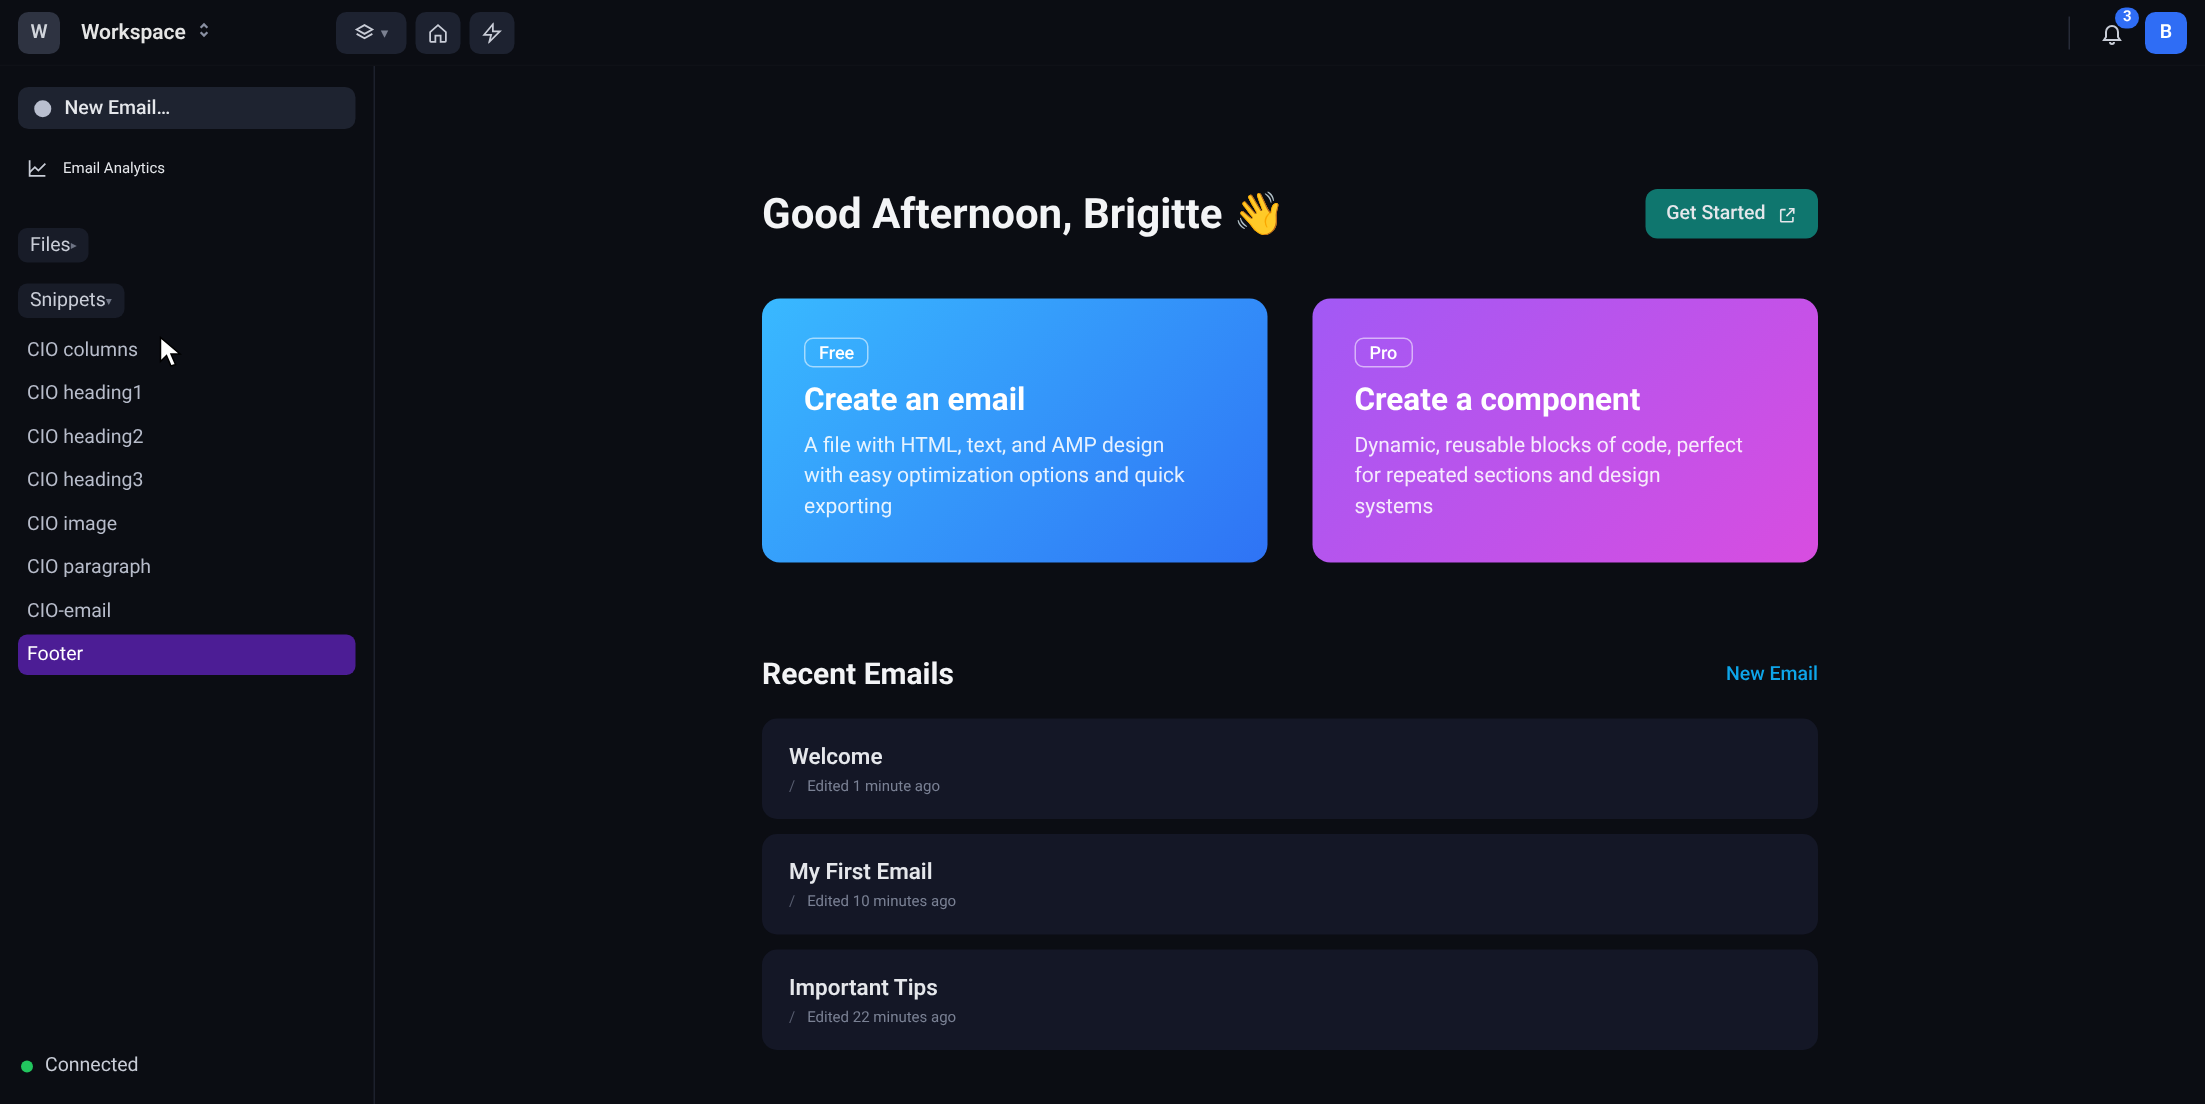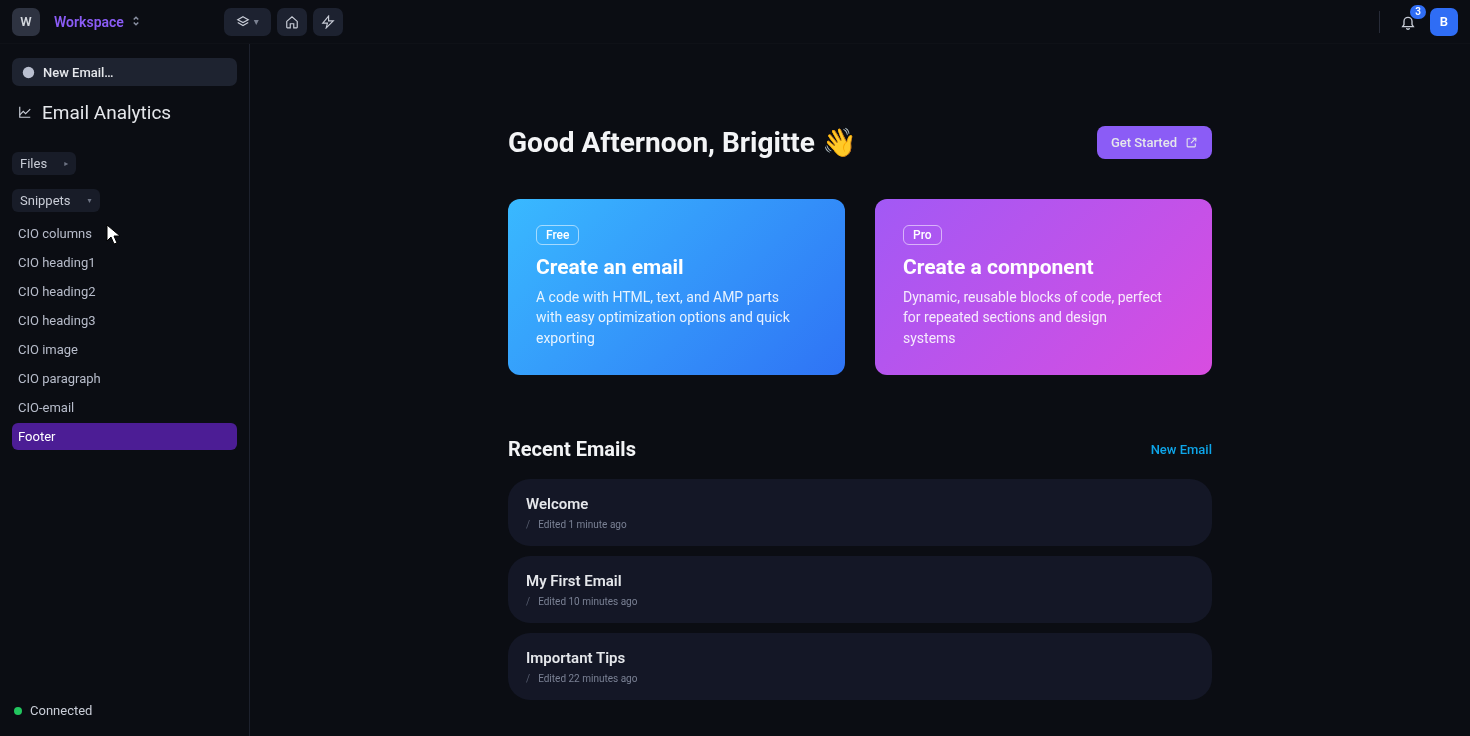--- a/index.html
+++ b/index.html
@@ -22,21 +22,21 @@
   }
   .ws-badge {
     width: 28px; height: 28px;
     background:#2e3341;
     border-radius:7px;
     display:flex;align-items:center;justify-content:center;
     font-size:13px;font-weight:600;color:#d1d5db;
   }
   .ws-name {
     display:flex;align-items:center;gap:6px;
-    color:#8b5cf6;font-weight:600;font-size:14px;
+    color:#e5e5e5;font-weight:600;font-size:14px;
     padding:4px 6px;border-radius:6px;cursor:pointer;
   }
   .chev {font-size:10px;color:#7b8191;}
   .top-spacer1{width:60px;}
   .tb-icon-group{display:flex;gap:6px;align-items:center;}
   .tb-btn{
     height:28px;min-width:28px;padding:0 8px;
     background:#1d2230;border-radius:7px;
     display:flex;align-items:center;justify-content:center;
     color:#c9cdd7;cursor:pointer;font-size:13px;
@@ -75,47 +75,47 @@
 
   
   .sb-btn{
     height:28px;border-radius:7px;background:#1e2330;
     display:flex;align-items:center;gap:8px;padding:0 10px;
     color:#e5e7eb;font-size:13px;font-weight:500;cursor:pointer;
   }
   .sb-btn svg{width:13px;height:13px;fill:#b9bfcf;}
   .sb-link{
     height:28px;display:flex;align-items:center;gap:10px;padding:0 6px;margin-top:12px;
-    color:#e5e7eb;font-size:19px;cursor:pointer;border-radius:6px;
+    color:#e5e7eb;font-size:10px;cursor:pointer;border-radius:6px;
   }
   .sb-link svg{width:14px;height:14px;stroke:#c9cdd7;fill:none;stroke-width:2;}
   .sb-section{
-    margin-top:26px;display:inline-flex;align-items:center;gap:17px;
+    margin-top:26px;display:inline-flex;align-items:center;gap:0;
     padding:4px 8px;border-radius:6px;background:#181c28;
     color:#c9cdd7;font-size:13px;cursor:pointer;width:fit-content;
   }
   .sb-section .tri{font-size:8px;color:#6e7484;}
   .sb-list{margin-top:8px;display:flex;flex-direction:column;gap:2px;}
   .sb-item{
     height:27px;display:flex;align-items:center;padding:0 6px;
     color:#b7bcca;font-size:13px;border-radius:6px;cursor:pointer;
   }
   .sb-item.selected{background:#4c1d95;color:#fff;}
   .sb-footer{
     margin-top:auto;display:flex;align-items:center;gap:8px;
     color:#c9cdd7;font-size:13px;padding:4px 2px;
   }
   .status-dot{width:8px;height:8px;border-radius:50%;background:#22c55e;}
 
   
   .greet-row{display:flex;align-items:center;justify-content:space-between;margin-bottom:40px;}
   .greet{font-size:28px;font-weight:700;color:#f3f4f6;}
   .get-started{
-    background:#8b5cf6;color:#e5e7eb;font-size:13px;font-weight:500;
-    padding:9px 14px;border-radius:8px;display:flex;align-items:center;gap:8px;cursor:pointer;
+    background:#0f766e;color:#e5e7eb;font-size:13px;font-weight:500;
+    padding:9px 14px;border-radius:8px;display:flex;align-items:flex-end;gap:8px;cursor:pointer;
   }
   .get-started svg{width:13px;height:13px;stroke:#e5e7eb;fill:none;stroke-width:2;}
 
   
   .cards{display:flex;gap:30px;}
   .card{
     flex:1;border-radius:12px;padding:26px 28px;min-height:176px;cursor:pointer;color:#fff;
   }
   .card.blue{background:linear-gradient(135deg,#39b9ff 0%,#2f73f5 100%);}
   .card.purple{background:linear-gradient(135deg,#a259f5 0%,#d84de0 100%);}
@@ -125,21 +125,21 @@
   }
   .card h3{font-size:21px;font-weight:700;margin-bottom:8px;}
   .card p{font-size:14px;line-height:1.45;color:rgba(255,255,255,0.88);max-width:260px;}
 
   
   .recent-head{display:flex;align-items:center;justify-content:space-between;margin-top:62px;margin-bottom:18px;}
   .recent-head h2{font-size:20px;font-weight:700;color:#f3f4f6;}
   .new-email-link{font-size:13px;color:#0ea5e9;font-weight:500;cursor:pointer;}
   .recent-list{display:flex;flex-direction:column;gap:10px;}
   .recent-item{
-    background:#141726;border-radius:22px;padding:16px 18px;cursor:pointer;
+    background:#141726;border-radius:10px;padding:16px 18px;cursor:pointer;
   }
   .ri-title{font-size:15px;font-weight:600;color:#e5e7eb;margin-bottom:6px;}
   .ri-meta{font-size:10px;color:#7a8194;}
   .ri-meta .slash{color:#565c6e;margin-right:8px;}
 
   
   .fake-cursor{
     position:fixed;left:106px;top:224px;pointer-events:none;
     width:16px;height:22px;
   }
@@ -252,21 +252,21 @@
           <span>Get Started</span>
           <svg viewBox="0 0 24 24">
             <path d="M14 4h6v6"></path>
               <path d="M20 4l-9 9"></path>
               <path d="M19 14v5a1 1 0 0 1-1 1H5a1 1 0 0 1-1-1V6a1 1 0 0 1 1-1h5"></path>
           </svg>
         </div>
       </div>
 
       <div class="cards" id="cards-row">
-          <div class="card blue"><span class="pill">Free</span><h3>Create an email</h3><p>A code with HTML, text, and AMP parts with easy optimization options and quick exporting</p></div>
+          <div class="card blue"><span class="pill">Free</span><h3>Create an email</h3><p>A file with HTML, text, and AMP design with easy optimization options and quick exporting</p></div>
           <div class="card purple"><span class="pill">Pro</span><h3>Create a component</h3><p>Dynamic, reusable blocks of code, perfect for repeated sections and design systems</p></div>
         </div>
 
       <div class="recent-head">
         <h2>Recent Emails</h2>
         <span class="new-email-link">New Email</span>
       </div>
 
       <div class="recent-list" id="recent-list">
           <div class="recent-item">

